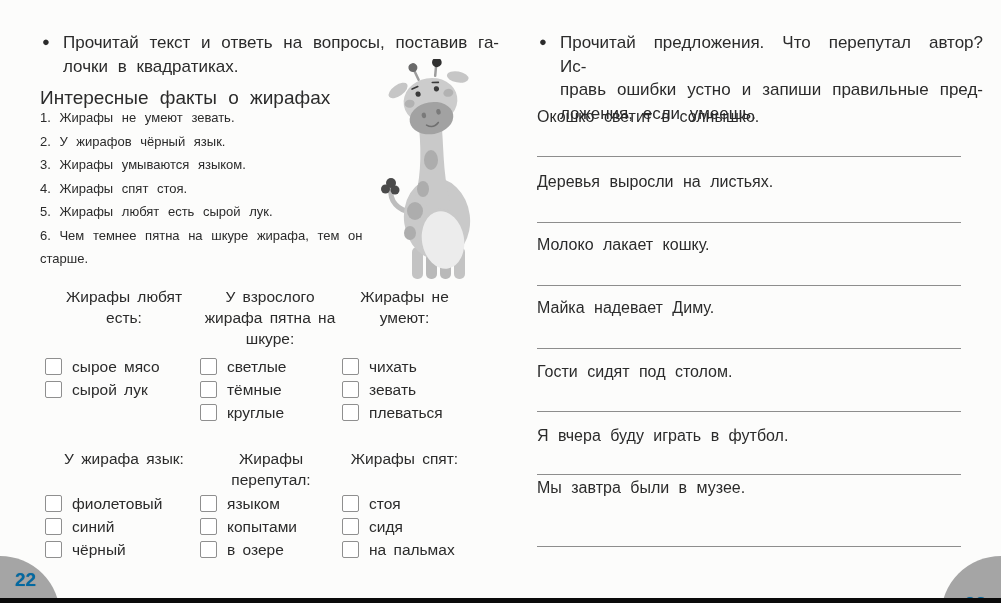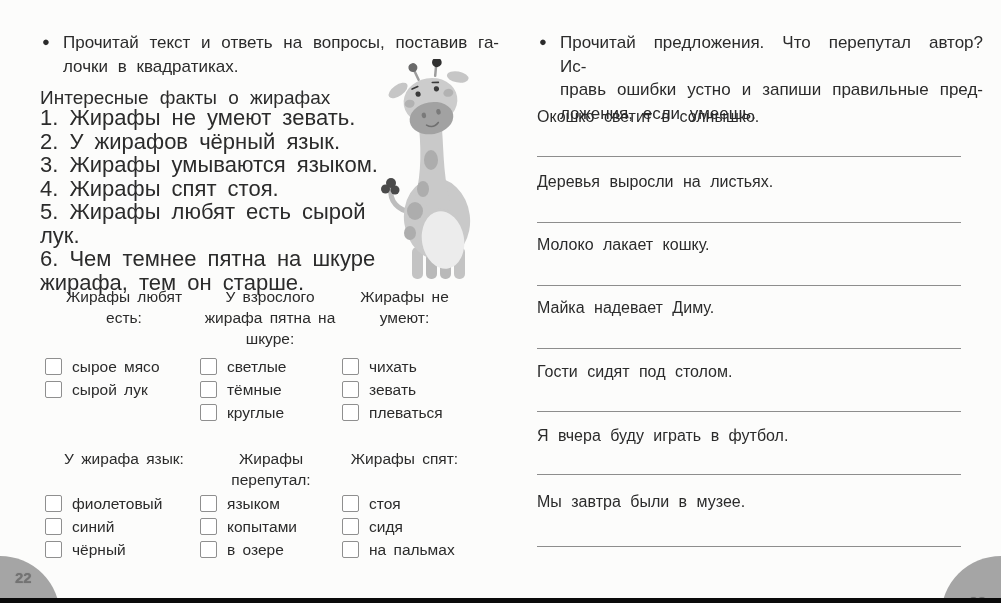--- a/index.html
+++ b/index.html
@@ -4,37 +4,37 @@
 <style>
   html,body{margin:0;padding:0;background:#e8e8e8;}
   .sheet{position:relative;width:1001px;height:603px;background:#fcfcfb;overflow:hidden;
          font-family:"Liberation Sans","DejaVu Sans",sans-serif;color:#2b2b2b;}
   
   .instr{position:absolute;padding-left:21px;font-size:17px;line-height:23.5px;word-spacing:5px;}
   .instr .bullet{position:absolute;left:0;top:-1px;font-size:13px;}
   .iline{white-space:normal;}
   .iline.stretch{text-align:justify;text-align-last:justify;}
   .title{position:absolute;font-size:19px;line-height:24px;word-spacing:6px;text-align:center;}
-  .facts{position:absolute;font-size:22px;line-height:23.5px;word-spacing:5px;}
+  .facts{position:absolute;font-size:13px;line-height:23.5px;word-spacing:5px;}
   .fact{margin:0;}
   
   .qgroup{position:absolute;font-size:15.5px;line-height:21px;word-spacing:3px;text-align:center;}
   .qhead{font-size:15.5px;line-height:21px;}
   .qhead.h1{height:72px;}
   .qhead.h2{height:47px;}
   .opt{display:flex;align-items:center;height:17px;margin-bottom:6px;}
   .cb{flex:0 0 auto;width:15px;height:15px;border:1.6px solid #8f8f8f;border-radius:2px;
       background:#ffffff;margin-right:10px;}
   .olabel{white-space:nowrap;}
   
   .sentence{position:absolute;left:537px;font-size:16px;line-height:24px;word-spacing:5px;white-space:nowrap;}
   .wline{position:absolute;left:537px;width:424px;height:0;border-top:1px solid #8d8d8d;}
   
   .badge{position:absolute;width:120px;height:120px;border-radius:50%;background:#a5a5a5;z-index:3;}
-  .badge-num{position:absolute;z-index:4;color:#737373;font-weight:bold;font-size:15px;
+  .badge-num{position:absolute;z-index:4;color:#0369a1;font-weight:bold;font-size:19px;
              text-shadow:0 0 1px #7d7d7d;}
   .footer-bar{position:absolute;left:0;bottom:0;width:100%;height:5px;background:#0a0a0a;z-index:6;}
   .giraffe{position:absolute;left:379px;top:59px;width:106px;height:224px;}
 </style>
 </head>
 <body>
 
 <div class="sheet">
 
   <div class="instr" style="left:42px;top:31px;width:436px">
@@ -203,21 +203,21 @@
 
   <div class="sentence" style="top:296px">Майка надевает Диму.</div>
   <div class="wline" style="top:348px"></div>
 
   <div class="sentence" style="top:360px">Гости сидят под столом.</div>
   <div class="wline" style="top:411px"></div>
 
   <div class="sentence" style="top:424px">Я вчера буду играть в футбол.</div>
   <div class="wline" style="top:474px"></div>
 
-  <div class="sentence" style="top:490px">Мы завтра были в музее.</div>
+  <div class="sentence" style="top:476px">Мы завтра были в музее.</div>
   <div class="wline" style="top:546px"></div>
 
   <div class="badge" style="left:-60px;top:556px"></div>
   <div class="badge-num" style="left:15px;top:569px">22</div>
 
   <div class="badge" style="right:-60px;top:556px"></div>
   <div class="badge-num" style="right:15px;top:593px">23</div>
 
   <div class="footer-bar"></div>
 </div>

